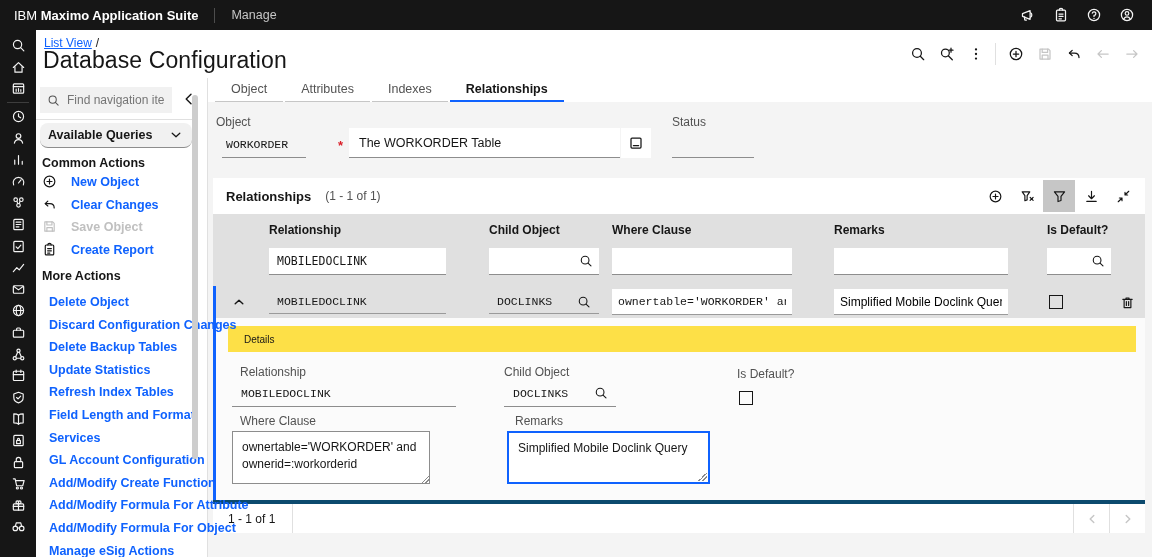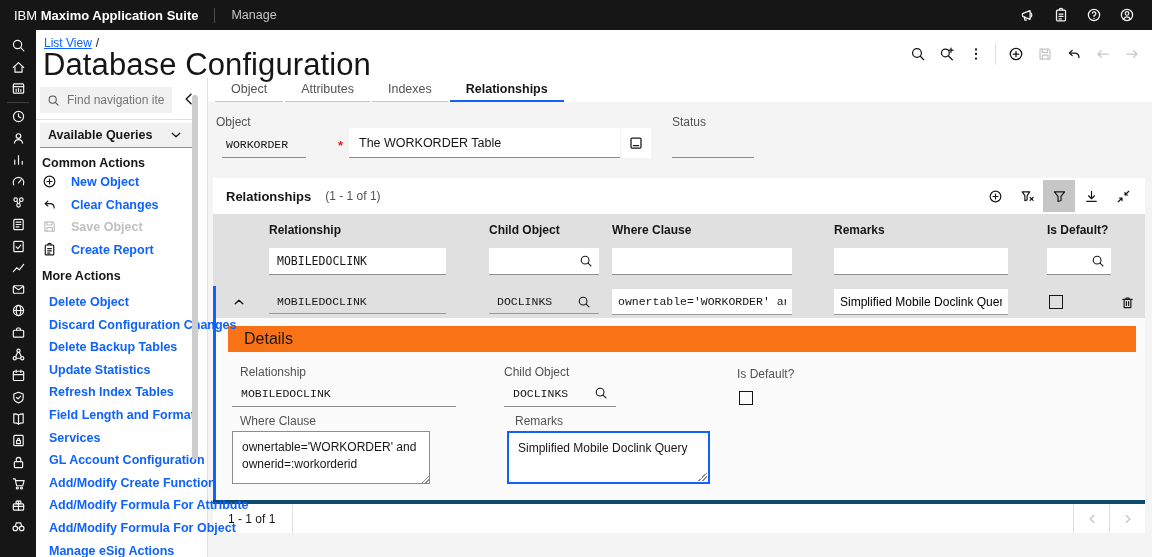--- a/index.html
+++ b/index.html
@@ -21,40 +21,40 @@
   .rail { position:absolute; left:0; top:30px; width:36px; height:527px; background:#161616; display:flex; flex-direction:column; align-items:center; padding-top:5px; z-index:25; }
   .rail-item { height:21.6px; display:flex; align-items:center; justify-content:center; color:#f4f4f4; cursor:pointer; }
   .rail-item svg { width:15px; height:15px; }
   .rail-divider { width:22px; border-top:1px solid #3d3d3d; margin:2px 0 3px 0; }
 
   
   .title-strip { position:absolute; left:36px; top:30px; width:1116px; height:48px; background:#fff; z-index:10; }
   .bc { position:absolute; left:8px; top:6px; font-size:12px; }
   .bc a { color:#0f62fe; text-decoration:underline; cursor:pointer; }
   .bc .sep { color:#161616; margin-left:4px; }
-  .page-title { position:absolute; left:7px; top:17px; font-size:31px; font-weight:400; color:#161616; letter-spacing:.1px; }
+  .page-title { position:absolute; left:7px; top:17px; font-size:23px; font-weight:400; color:#161616; letter-spacing:.1px; }
   .page-toolbar { position:absolute; right:6px; top:9px; display:flex; align-items:center; }
   .tbtn { width:29px; height:29px; display:flex; align-items:center; justify-content:center; color:#161616; cursor:pointer; }
   .tbtn svg { width:16px; height:16px; }
   .tbtn.disabled { color:#c6c6c6; }
   .tdivider { width:1px; height:22px; background:#e0e0e0; margin:0 5px; }
 
   
   .tabs-strip { position:absolute; left:208px; top:78px; width:944px; height:24px; background:#fff; display:flex; align-items:flex-end; padding-left:7px; z-index:9; }
   .tab { padding:0 16px; height:23px; line-height:21px; font-size:12.5px; color:#525252; border-bottom:1px solid #c6c6c6; margin-right:2px; cursor:pointer; white-space:nowrap; }
   .tab.active { color:#161616; font-weight:700; border-bottom:2px solid #0f62fe; }
 
   
   .nav-panel { position:absolute; left:36px; top:78px; width:172px; height:479px; background:#fff; border-right:1px solid #e0e0e0; z-index:8; }
   .nav-search { position:absolute; left:4px; top:9px; width:132px; height:26px; background:#f1f1f1; display:flex; align-items:center; gap:7px; padding:0 7px; color:#525252; }
   .nav-search svg { width:13px; height:13px; flex:none; }
   .nav-search input { border:none; background:transparent; outline:none; font-family:"Liberation Sans",sans-serif; font-size:12px; color:#525252; width:100%; }
   .nav-collapse { position:absolute; right:10px; top:13px; color:#161616; cursor:pointer; }
   .nav-div1 { position:absolute; left:0; top:41px; width:158px; border-top:1px solid #e0e0e0; }
-  .queries { position:absolute; left:4px; top:45px; width:152px; height:25px; background:#f1f1f1; border-bottom:1px solid #8d8d8d; display:flex; align-items:center; padding:0 8px; font-size:12.5px; font-weight:700; cursor:pointer; }
+  .queries { position:absolute; left:4px; top:45px; width:152px; height:25px; background:#f1f1f1; border-bottom:1px solid #8d8d8d; display:flex; align-items:center; padding:0 8px; font-size:12.5px; font-weight:700; cursor:pointer;border-radius:8px; }
   .queries .chev { margin-left:auto; color:#161616; }
   .nav-sec-title { position:absolute; left:6px; font-size:12.5px; font-weight:700; color:#161616; }
   .nav-actions { position:absolute; left:6px; top:93px; }
   .nav-action { height:22.5px; display:flex; align-items:center; gap:13px; cursor:pointer; }
   .nav-action .ic { width:16px; height:16px; color:#161616; }
   .nav-action .ic svg { width:15px; height:15px; }
   .nav-action .lbl { font-size:12.5px; font-weight:600; color:#0f62fe; }
   .nav-action.disabled .ic, .nav-action.disabled .lbl { color:#c0c0c0; }
   .nav-links { position:absolute; left:13px; top:213px; }
   .nav-link { line-height:22.6px; font-size:12.5px; font-weight:600; color:#0f62fe; white-space:nowrap; cursor:pointer; }
@@ -96,21 +96,21 @@
   .trow { height:32px; background:#e0e0e0; grid-template-columns:45px 220px 123px 222px 213px 70px auto 36px; }
   .chev-cell { display:flex; justify-content:center; color:#161616; cursor:pointer; }
   .row-uline { border-bottom:1px solid #9a9a9a; height:24px; display:flex; align-items:center; padding-left:8px; margin-left:8px; }
   .w177{width:177px}.w110{width:110px}.w180{width:180px}.w174{width:174px}.w64{width:64px}
   .row-input { height:26px; background:#fff; border:none; border-bottom:1px solid #9a9a9a; outline:none; margin-left:8px; padding:0 6px; }
   .checkbox { width:14px; height:14px; border:1.4px solid #161616; background:transparent; margin-left:10px; cursor:pointer; }
   .trash-cell { display:flex; justify-content:center; color:#161616; cursor:pointer; }
   .trash-cell svg { width:15px; height:15px; }
 
   .details { position:relative; height:182px; background:#fbfbfb; }
-  .details-bar { position:absolute; left:12px; right:9px; top:8px; height:26px; background:#f97316; display:flex; align-items:center; padding-left:16px; font-size:16px; color:#161616; }
+  .details-bar { position:absolute; left:12px; right:9px; top:8px; height:26px; background:#fde047; display:flex; align-items:center; padding-left:16px; font-size:10px; color:#161616; }
   .d-label { position:absolute; font-size:12px; color:#525252; white-space:nowrap; }
   .d-field { position:absolute; border-bottom:1px solid #8d8d8d; height:27px; display:flex; align-items:center; padding-left:9px; }
   .d-check { position:absolute; left:523px; top:73px; margin-left:0; }
   .ta { position:absolute; background:#fff; resize:none; outline:none; font-family:"Liberation Sans",sans-serif; font-size:12px; line-height:1.4; color:#161616; padding:7px 9px; overflow:hidden; }
   .ta-where { left:16px; top:113px; width:198px; height:53px; border:1px solid #8d8d8d; }
   .ta-remarks { left:291px; top:113px; width:203px; height:53px; border:2px solid #0f62fe; }
   .grip { position:absolute; width:9px; height:9px; background:
     linear-gradient(135deg, transparent 0 50%, #8a8a8a 50% 57%, transparent 57% 72%, #8a8a8a 72% 79%, transparent 79%); cursor:nwse-resize; }
   .grip-where { left:205px; top:156px; }
   .grip-remarks { left:482px; top:154px; }

